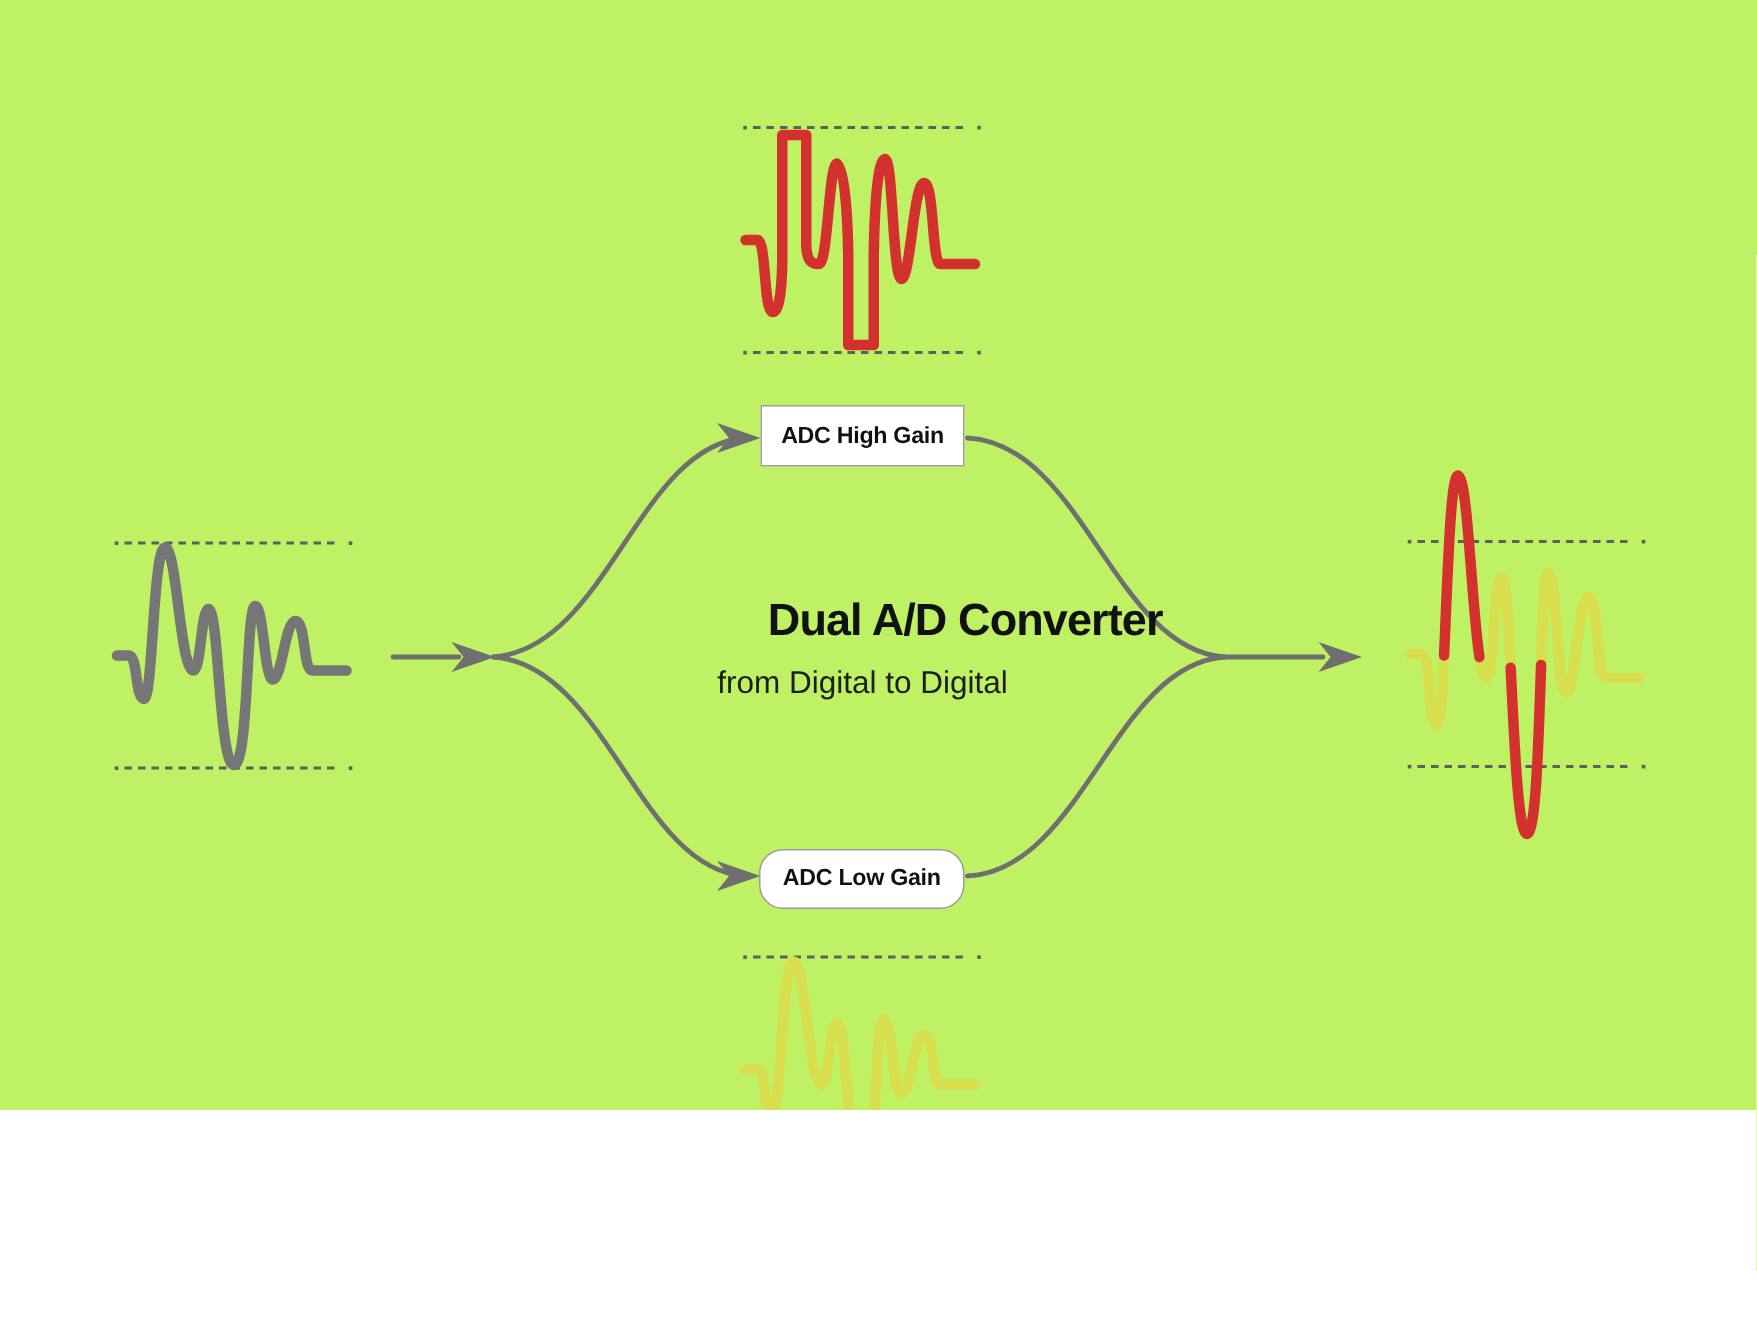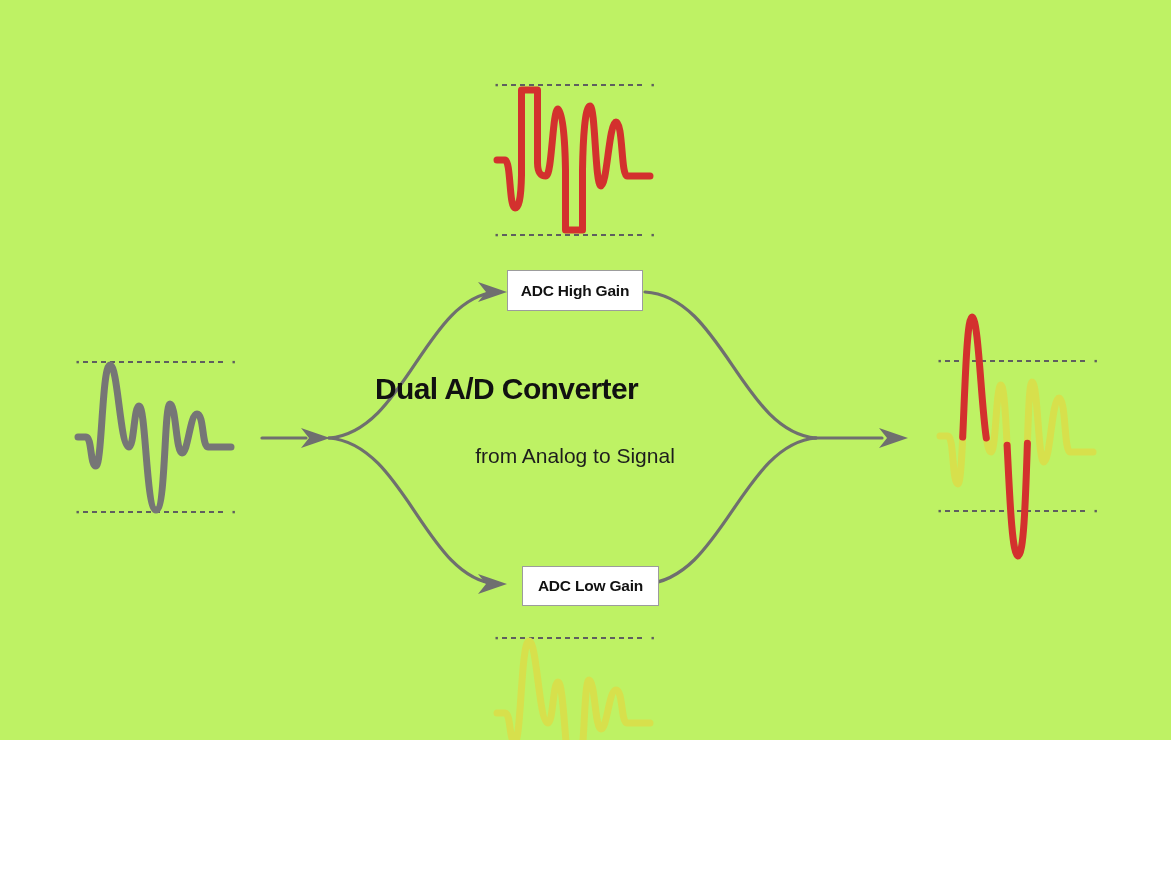--- a/index.html
+++ b/index.html
@@ -30,26 +30,26 @@
     justify-content: center;
     background: #ffffff;
     border: 1.5px solid #9c9c9c;
     font-size: 15.5px;
     font-weight: 700;
     color: #111111;
     letter-spacing: -0.2px;
     box-sizing: border-box;
   }
   .adc-high { left: 507px; top: 270px; width: 136px; height: 41px; }
-  .adc-low  { left: 522px; top: 566px; width: 137px; height: 40px; }
+  .adc-low  { left: 506px; top: 566px; width: 137px; height: 40px; border-radius: 16px; }
 
   
   .title {
-    left: 375px; top: 372px; width: 400px;
-    text-align: left;
+    left: 375px; top: 397px; width: 400px;
+    text-align: right;
     font-size: 30px;
     font-weight: 700;
     letter-spacing: -0.6px;
     color: #111111;
   }
   .subtitle {
     left: 375px; top: 444px; width: 400px;
     text-align: center;
     font-size: 21px;
     font-weight: 400;
@@ -152,16 +152,16 @@
 
   <div class="abs adc-box adc-high">
     <span>ADC High Gain</span>
   </div>
   <div class="abs adc-box adc-low">
     <span>ADC Low Gain</span>
   </div>
 
   <div class="abs title">Dual A/D Converter</div>
   <div class="abs subtitle">
-    <span>from Analog to Signal</span>
+    <span>from Digital to Digital</span>
   </div>
 
 </div>
 
 </body></html>

